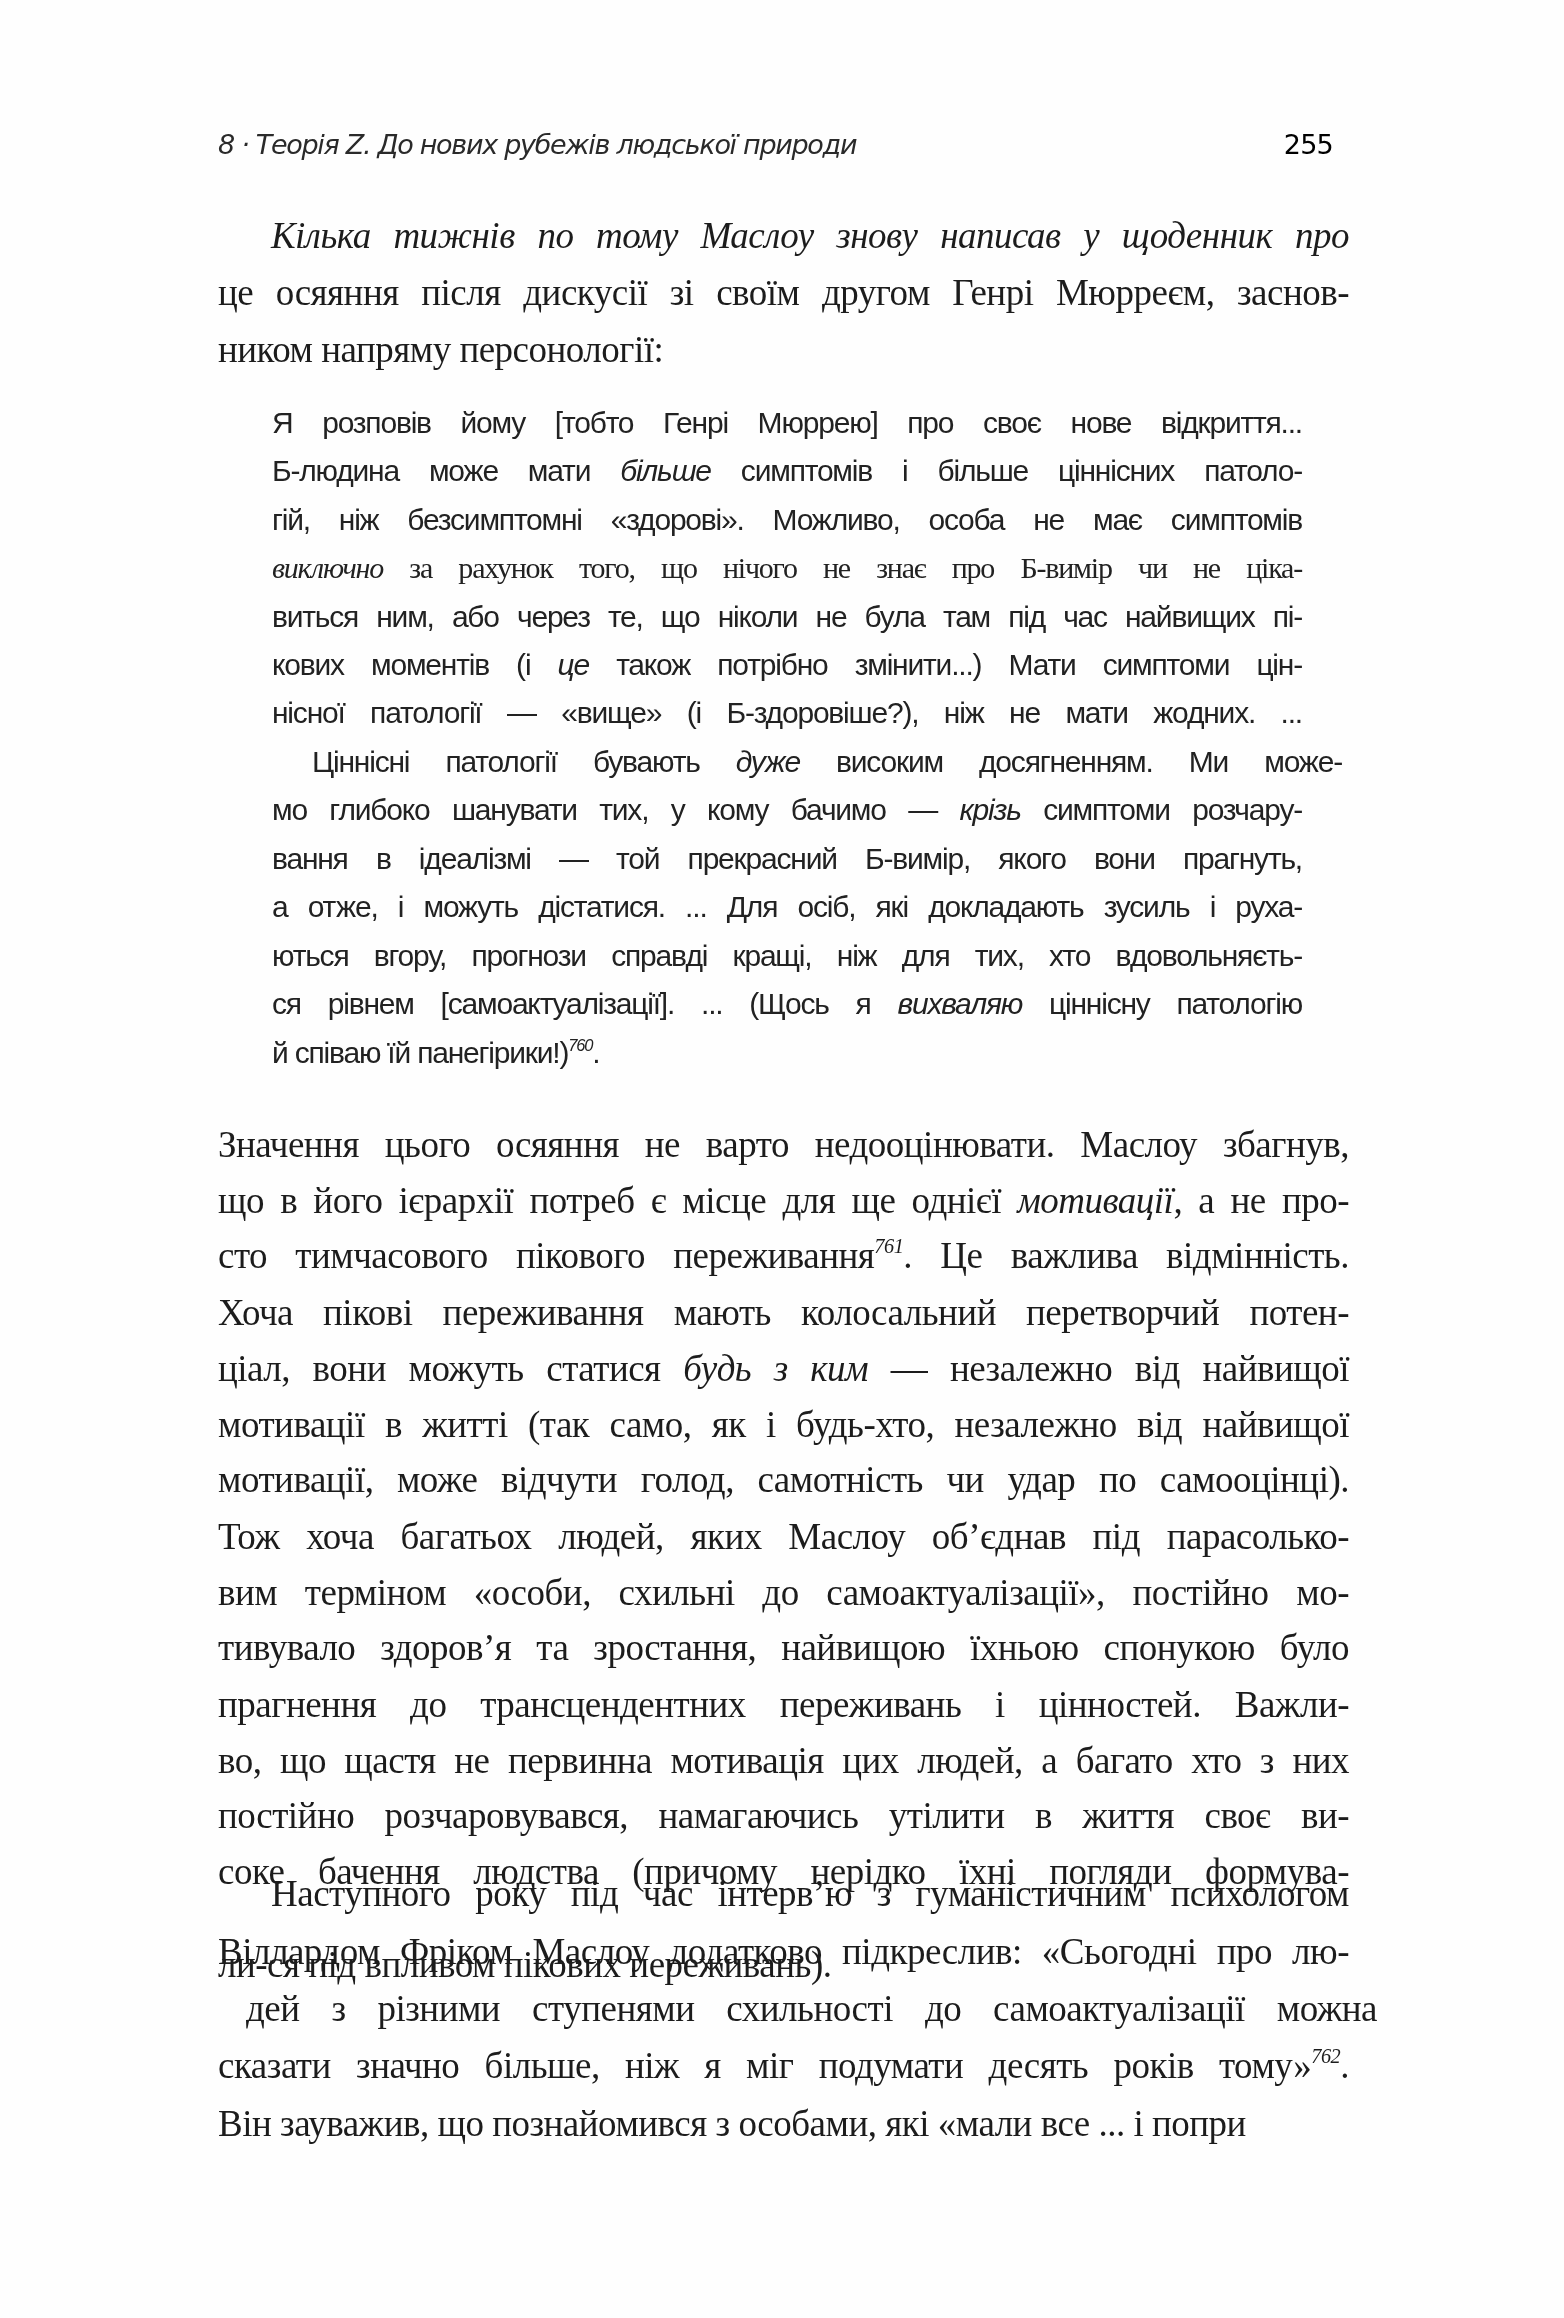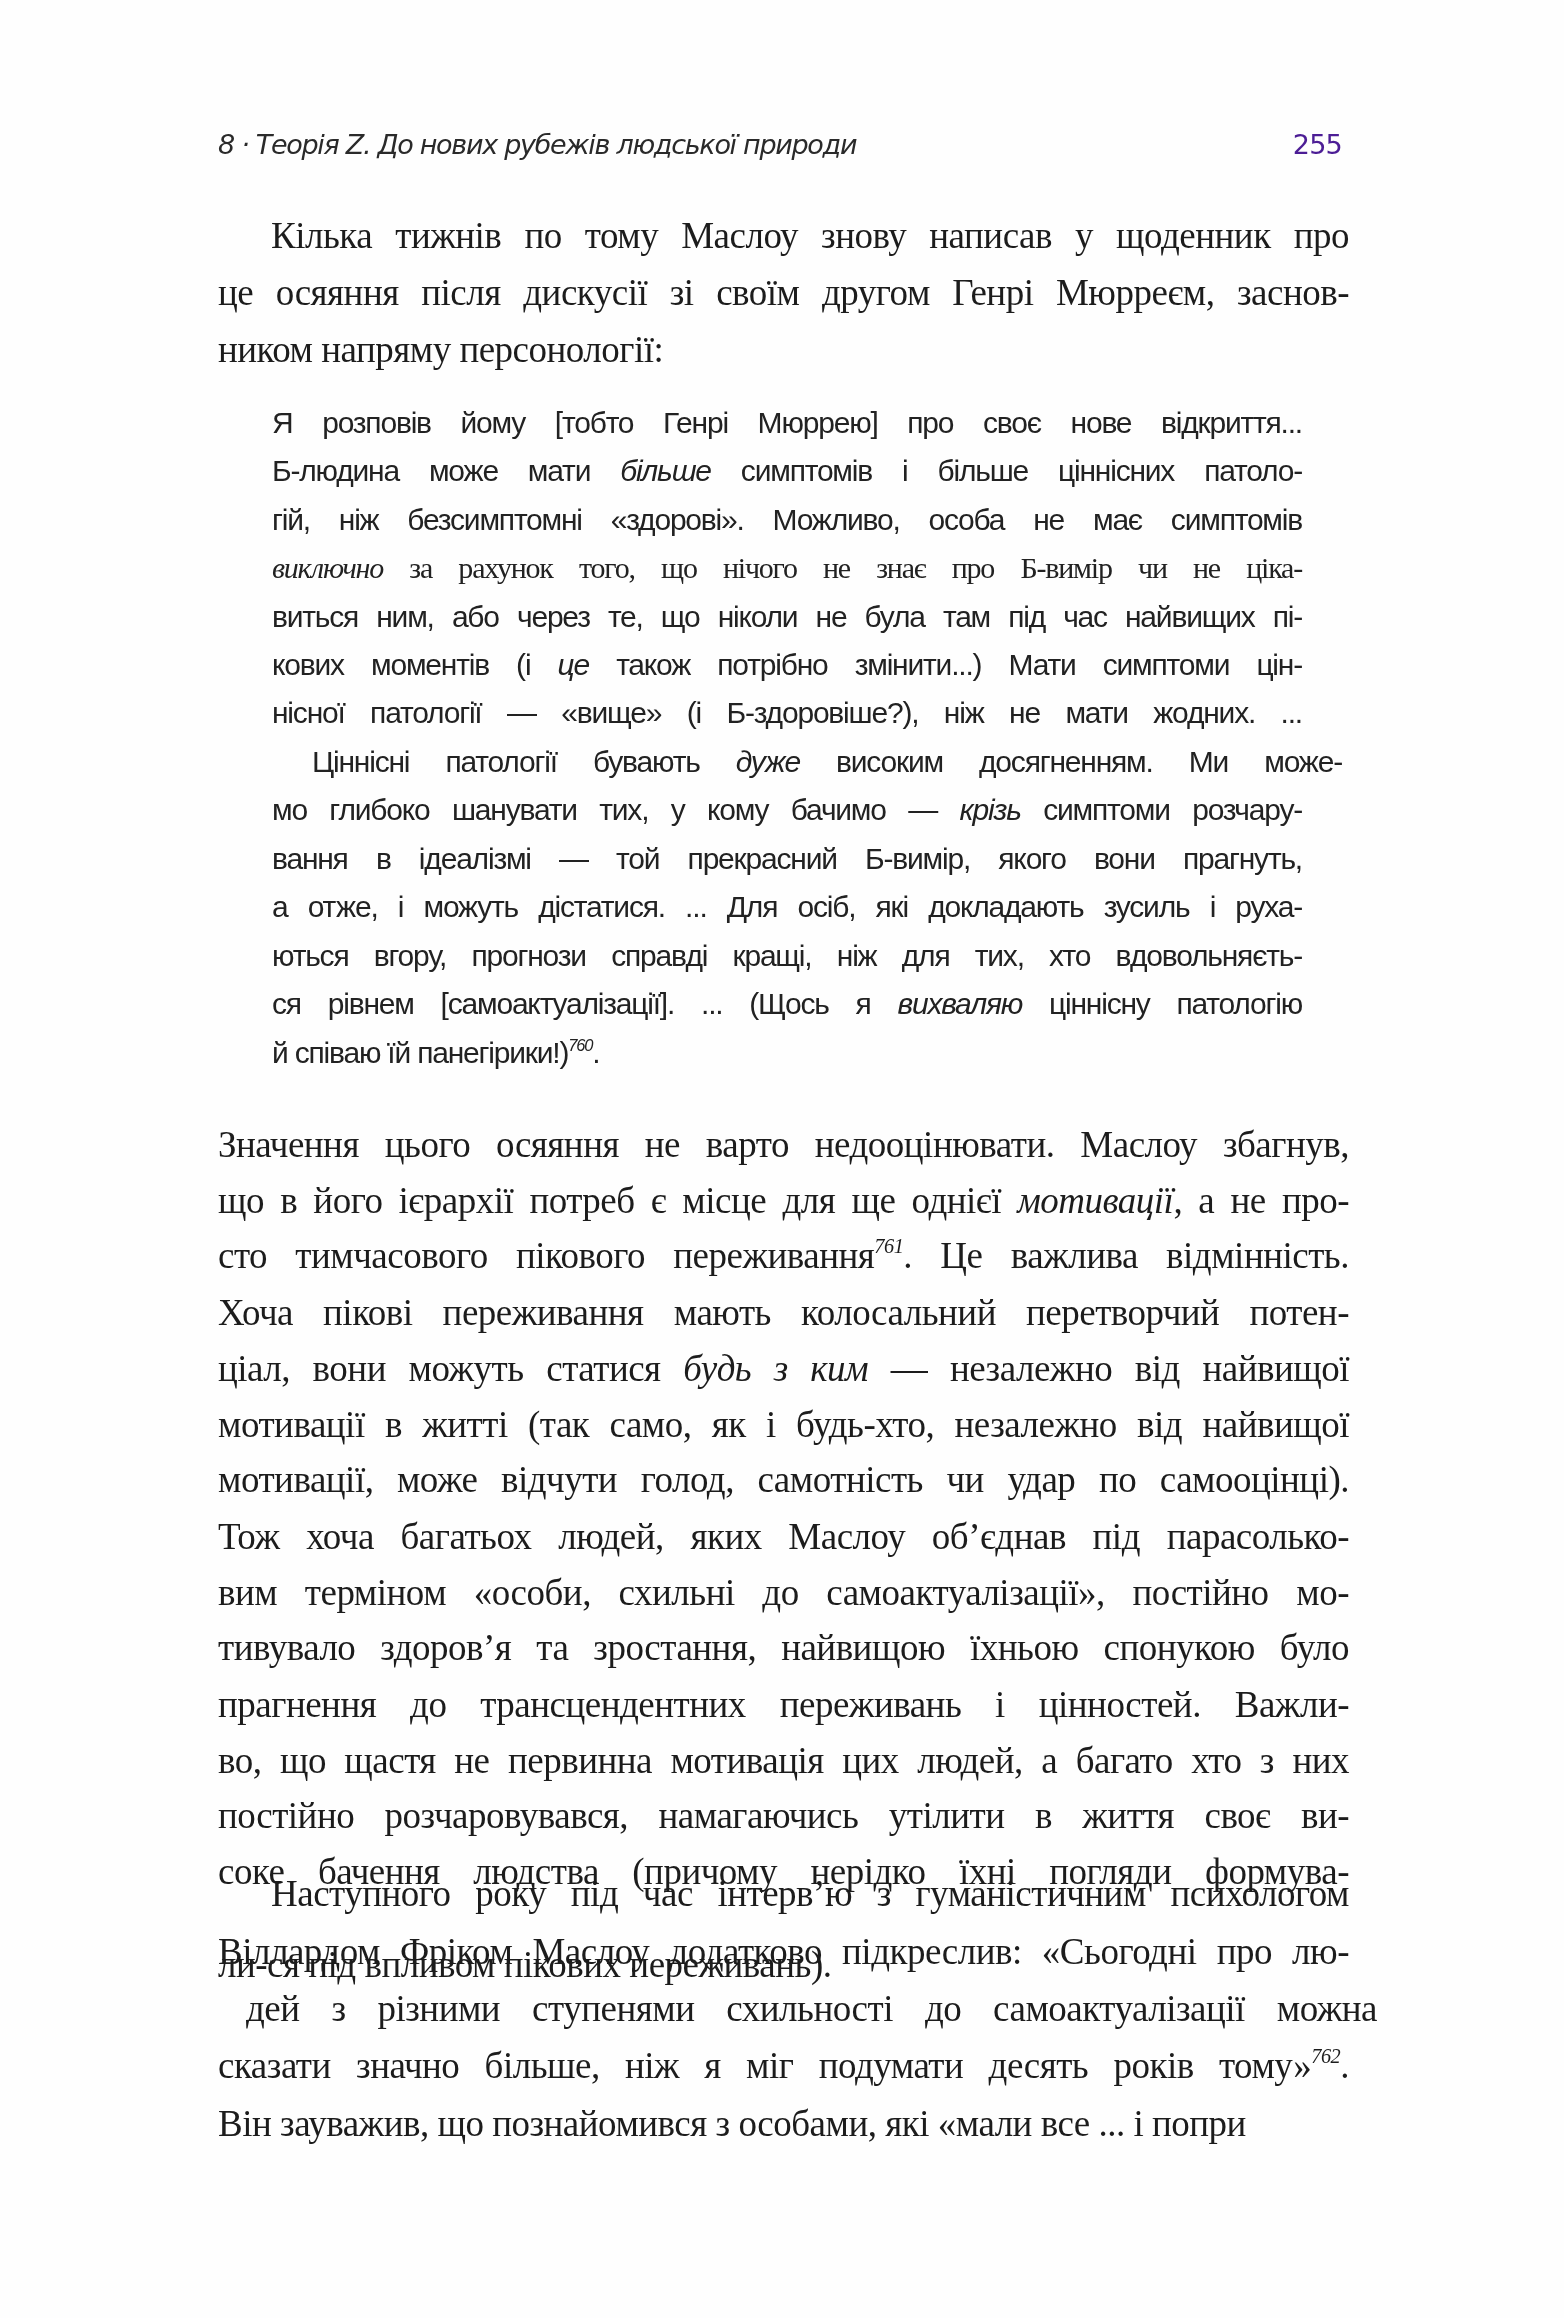--- a/index.html
+++ b/index.html
@@ -1,41 +1,41 @@
 <!DOCTYPE html>
 <html style="font-size:13px"><head>
 <meta charset="utf-8">
 <style>
   html, body { margin: 0; padding: 0; background: #ffffff; }
   body { width: 1565px; height: 2319px; position: relative; overflow: hidden; color: #1e1e1e; }
   .page { position: absolute; left: 0; top: 0; width: 1565px; height: 2319px; background: #fefefe; }
   .header { position: absolute; left: 218px; top: 129px; width: 1131px; height: 49px; }
   .running-title { position: absolute; left: 0; top: 0; font-family: "DejaVu Sans", sans-serif; font-style: italic; font-size: 27px; letter-spacing: -1.3px; color: #2a2a2a; white-space: nowrap; }
-  .page-number { position: absolute; right: 7px; top: 0; font-family: "DejaVu Sans", sans-serif; font-size: 27px; color: #4c1d95; letter-spacing: -0.8px; }
+  .page-number { position: absolute; right: 16px; top: 0; font-family: "DejaVu Sans", sans-serif; font-size: 27px; color: #000000; letter-spacing: -0.8px; }
   .line { position: absolute; white-space: nowrap; }
   .body-line { left: 218px; width: 1131px; font-family: "Liberation Serif", serif; font-size: 37px; letter-spacing: -0.5px; text-align: justify; text-align-last: justify; color: #1c1c1c; height: 57px; line-height: 57px; }
   .body-line.last { text-align-last: left; }
   .body-line.indent { left: 271px; width: 1078px; }
   .quote-line { left: 272px; width: 1030px; font-family: "Liberation Sans", sans-serif; font-size: 30px; letter-spacing: -1.2px; text-align: justify; text-align-last: justify; color: #222222; height: 48px; line-height: 48px; }
   .quote-line.last { text-align-last: left; }
   sup { font-size: 0.55em; line-height: 0; vertical-align: 0.75em; font-style: italic; }
   i { font-style: italic; }
 </style>
 </head>
 <body>
 
 <div class="page">
 
   <div class="header">
     <span class="running-title">8 · Теорія Z. До нових рубежів людської природи</span>
     <span class="page-number">255</span>
   </div>
 
   <div id="text-flow">
-      <div class="line body-line indent" style="top: 207px;">Кілька тижнів по тому Маслоу знову написав у щоденник про</div>
+      <div class="line body-line indent" style="top: 207px; font-style: italic;">Кілька тижнів по тому Маслоу знову написав у щоденник про</div>
       <div class="line body-line" style="top: 264px;">це осяяння після дискусії зі своїм другом Генрі Мюрреєм, заснов-</div>
       <div class="line body-line last" style="top: 321px;">ником напряму персонології:</div>
       <div class="line quote-line" style="top: 399px;">Я розповів йому [тобто Генрі Мюррею] про своє нове відкриття...</div>
       <div class="line quote-line" style="top: 447px;">Б-людина може мати <i>більше</i> симптомів і більше ціннісних патоло-</div>
       <div class="line quote-line" style="top: 496px;">гій, ніж безсимптомні «здорові». Можливо, особа не має симптомів</div>
       <div class="line quote-line" style="top: 544px; font-family: Liberation Serif, serif;"><i>виключно</i> за рахунок того, що нічого не знає про Б-вимір чи не ціка-</div>
       <div class="line quote-line" style="top: 593px;">виться ним, або через те, що ніколи не була там під час найвищих пі-</div>
       <div class="line quote-line" style="top: 641px;">кових моментів (і <i>це</i> також потрібно змінити...) Мати симптоми цін-</div>
       <div class="line quote-line" style="top: 689px;">нісної патології — «вище» (і Б-здоровіше?), ніж не мати жодних. ...</div>
       <div class="line quote-line" style="top: 738px; margin-left: 40px;">Ціннісні патології бувають <i>дуже</i> високим досягненням. Ми може-</div>

